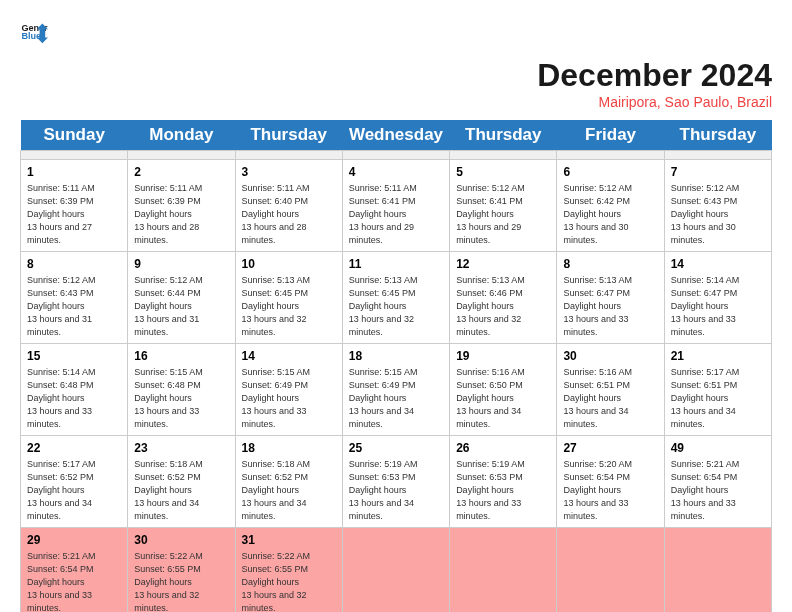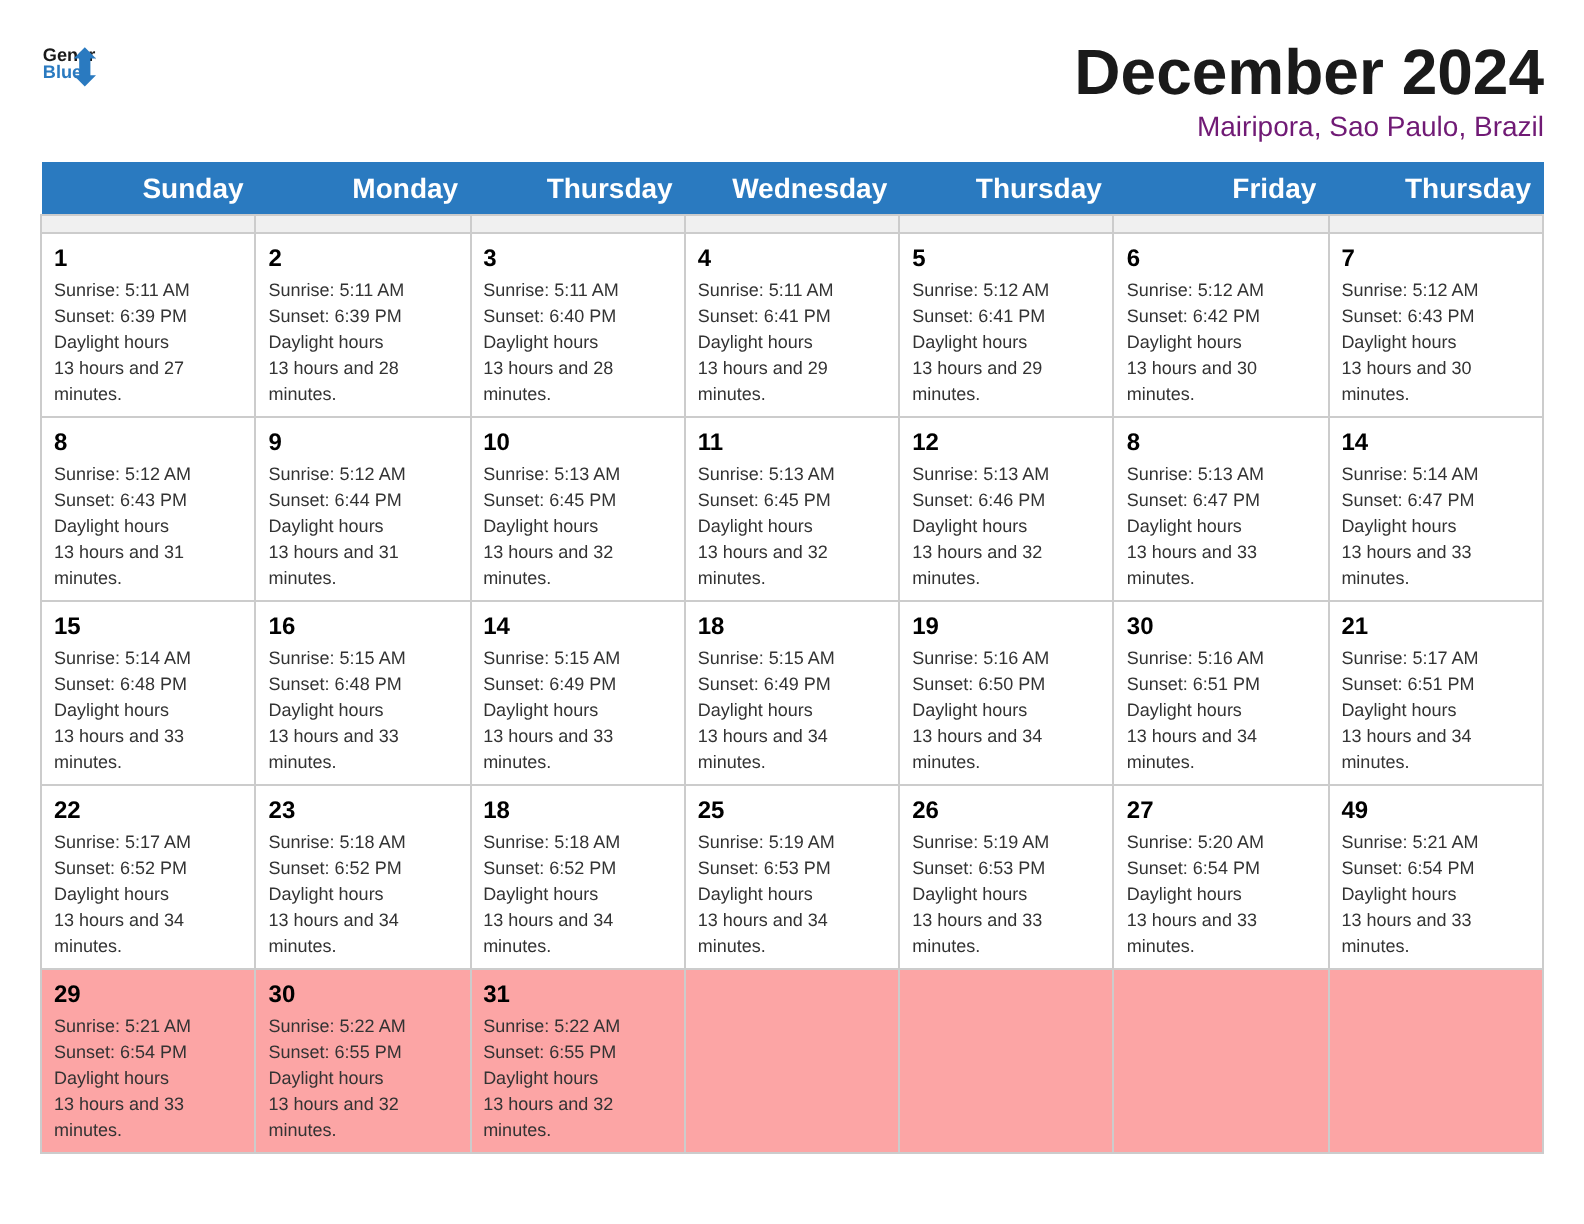--- a/index.html
+++ b/index.html
@@ -28,36 +28,37 @@
       width: 28px;
       height: 28px;
     }
     .title-block {
       text-align: right;
     }
     .month-title {
       font-size: 32px;
       font-weight: bold;
       color: #1a1a1a;
+      margin-top: 39px;
     }
     .subtitle {
       font-size: 14px;
-      color: #701a75;
+      color: #ef4444;
     }
     table {
       width: 100%;
       border-collapse: collapse;
       font-size: 9.5px;
     }
     th {
       background-color: #2a7ac0;
       color: #fff;
-      text-align: right;
+      text-align: center;
       padding: 5px 6px;
-      font-size: 14px;
+      font-size: 17px;
       font-weight: bold;
     }
     td {
       vertical-align: top;
       padding: 4px 6px;
       border: 1px solid #ccc;
       width: 14.28%;
       min-height: 70px;
       line-height: 1.4;
     }

